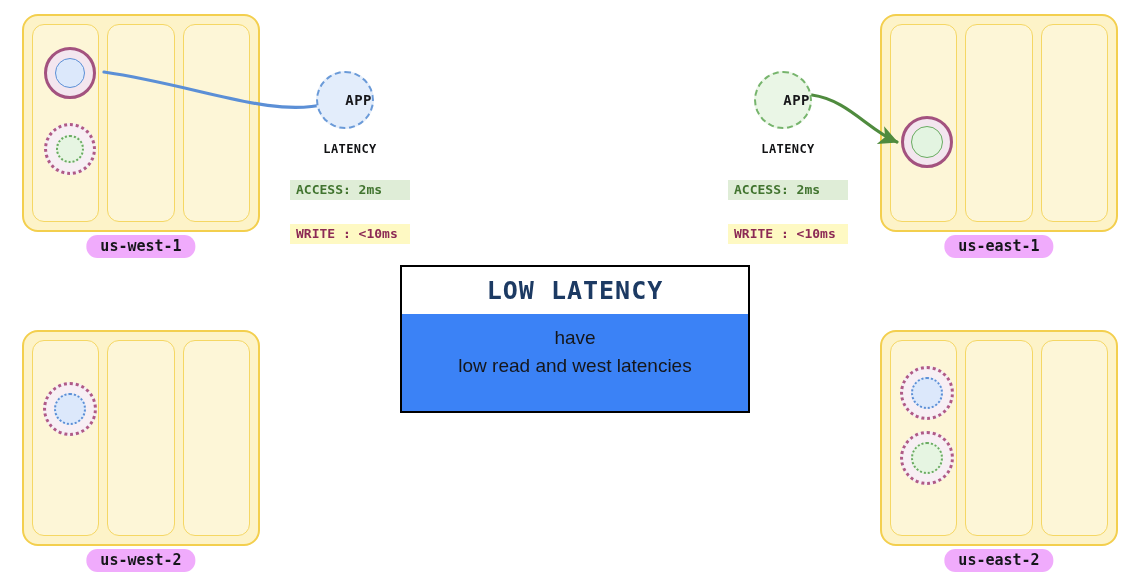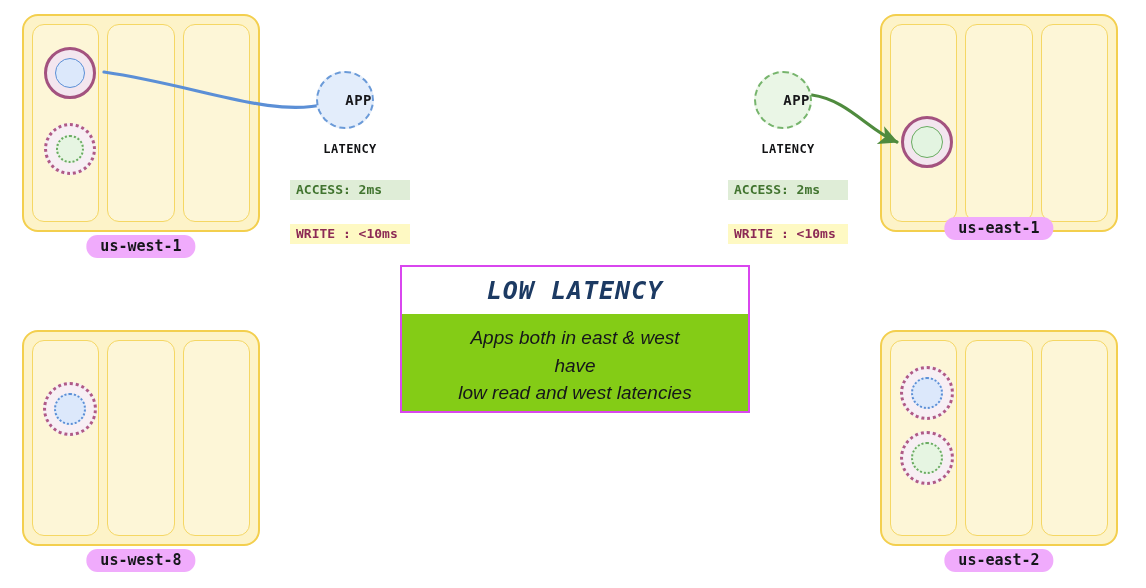--- a/index.html
+++ b/index.html
@@ -89,23 +89,22 @@
     letter-spacing:0px;
     margin-top:24px;
   }
   .lat-access{background:#dfedd7;color:#41742f;}
   .lat-write{background:#fef9c3;color:#8c2a55;}
 
   
   .callout{
     position:absolute;
     box-sizing:border-box;
-    border:2px solid #d946ef;
-    background:#84cc16;
-    font-style:italic;
+    border:2px solid #000000;
+    background:#3b82f6;
   }
   .callout-header{
     background:#ffffff;
     text-align:center;
     padding:9px 0 9px 0;
   }
   .callout-title{
     font-family:"DejaVu Sans Mono","Liberation Mono",monospace;
     font-size:25px;font-weight:700;color:#1c3a63;
     letter-spacing:1px;
@@ -142,33 +141,33 @@
         <div class="disc-inner inner-green-dotted" style="width: 28px; height: 28px;"></div>
       </div>
       <div class="region" style="left: 880px; top: 14px; width: 238px; height: 218px;">
         <div class="region-outer"></div>
         <div class="region-cols">
           <div class="region-col"></div>
           <div class="region-col"></div>
           <div class="region-col"></div>
         </div>
       </div>
-      <div class="region-label" style="left: 999px; top: 209px;">us-east-1</div>
+      <div class="region-label" style="left: 999px; top: 227px;">us-east-1</div>
       <div class="disc disc-solid-outer" style="left: 901px; top: 116px; width: 52px; height: 52px;">
         <div class="disc-inner inner-green-solid" style="width: 32px; height: 32px;"></div>
       </div>
       <div class="region" style="left: 22px; top: 330px; width: 238px; height: 216px;">
         <div class="region-outer"></div>
         <div class="region-cols">
           <div class="region-col"></div>
           <div class="region-col"></div>
           <div class="region-col"></div>
         </div>
       </div>
-      <div class="region-label" style="left: 141px; top: 541px;">us-west-8</div>
+      <div class="region-label" style="left: 141px; top: 541px;">us-west-2</div>
       <div class="disc disc-dotted-outer" style="left: 43px; top: 382px; width: 54px; height: 54px;">
         <div class="disc-inner inner-blue-dotted" style="width: 32px; height: 32px;"></div>
       </div>
       <div class="region" style="left: 880px; top: 330px; width: 238px; height: 216px;">
         <div class="region-outer"></div>
         <div class="region-cols">
           <div class="region-col"></div>
           <div class="region-col"></div>
           <div class="region-col"></div>
         </div>
@@ -212,19 +211,18 @@
     <div class="latency-title">LATENCY</div>
     <div class="latency-row lat-access">ACCESS: 2ms</div>
     <div class="latency-row lat-write">WRITE : &lt;10ms</div>
   </div>
 
   <div class="callout" id="callout" style="left: 400px; top: 265px; width: 350px; height: 148px;">
     <div class="callout-header">
       <span class="callout-title">LOW  LATENCY</span>
     </div>
     <div class="callout-body" id="callout-body">
-        <div>Apps both in east &amp; west</div>
         <div>have</div>
         <div>low read and west latencies</div>
       </div>
   </div>
 
 </div>
 
 </body></html>

